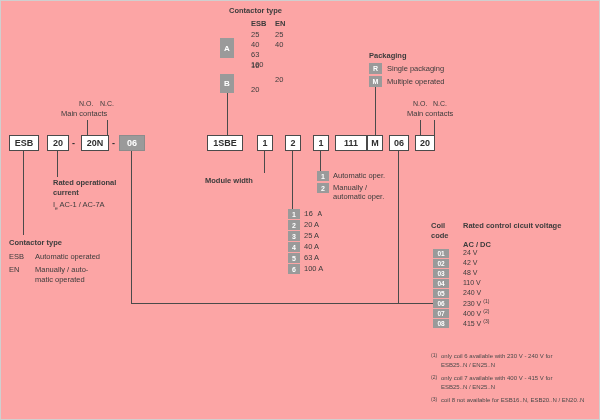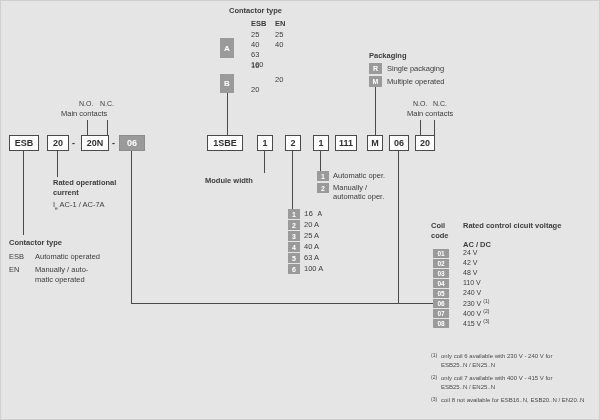--- a/index.html
+++ b/index.html
@@ -1,17 +1,17 @@
 <!DOCTYPE html>
 <html><head>
 <meta charset="utf-8">
 <style>
   html,body { margin:0; padding:0; background:#fff; }
   .canvas {
-    position:relative; width:600px; height:420px; background:#e5e5e5;
+    position:relative; width:600px; height:420px; background:#fca5a5;
     font-family:"Liberation Sans", sans-serif; color:#3c3c3c;
     border:1px solid #cfcfcf; box-sizing:border-box; overflow:hidden;
   }
   .lbl { position:absolute; font-size:7.5px; line-height:1.15; white-space:nowrap; color:#3c3c3c; }
   .sm  { font-size:7px; }
   .xs  { font-size:6px; color:#4a4a4a; }
   .bold{ font-weight:bold; }
   .codebox {
     position:absolute; height:16px; top:134px;
     border:1px solid #4a4a4a; background:#fff;
@@ -78,21 +78,21 @@
   <div class="codebox" style="left:46px;  width:22px;">20</div>
   <div class="sep" style="left:71px; top:137px;">-</div>
   <div class="codebox" style="left:80px;  width:28px;">20N</div>
   <div class="sep" style="left:111px; top:137px;">-</div>
   <div class="codebox gray" style="left:118px; width:26px;">06</div>
 
   <div class="codebox" style="left:206px; width:36px;">1SBE</div>
   <div class="codebox" style="left:256px; width:16px;">1</div>
   <div class="codebox" style="left:284px; width:16px;">2</div>
   <div class="codebox" style="left:312px; width:16px;">1</div>
-  <div class="codebox" style="left:334px; width:22px;">111</div>
+  <div class="codebox" style="left:334px; width:32px;">111</div>
   <div class="codebox" style="left:366px; width:16px;">M</div>
   <div class="codebox" style="left:388px; width:20px;">06</div>
   <div class="codebox" style="left:414px; width:20px;">20</div>
 
   <div class="vline" style="left:22px;  top:150px; height:84px;"></div>
   <div class="vline" style="left:56px;  top:150px; height:26px;"></div>
   <div class="vline" style="left:263px; top:150px; height:22px;"></div>
   <div class="vline" style="left:291px; top:150px; height:58px;"></div>
   <div class="vline" style="left:319px; top:150px; height:20px;"></div>
   <div class="vline" style="left:130px; top:150px; height:152px;"></div>

